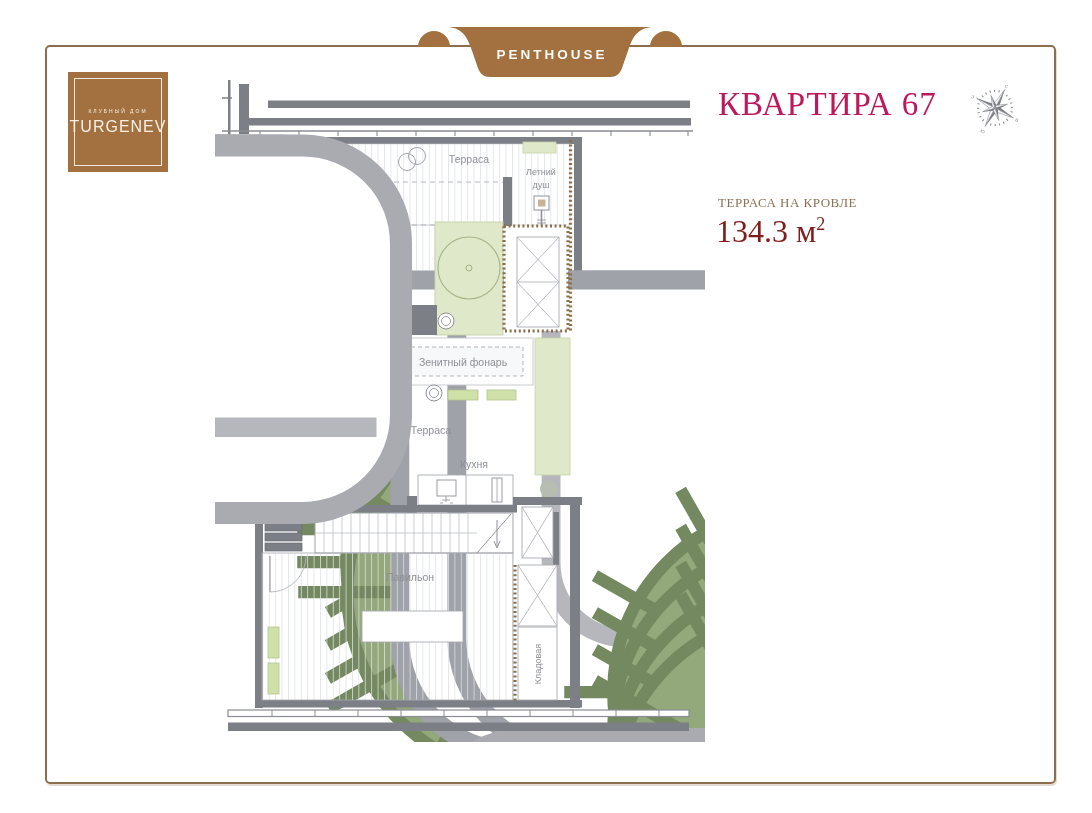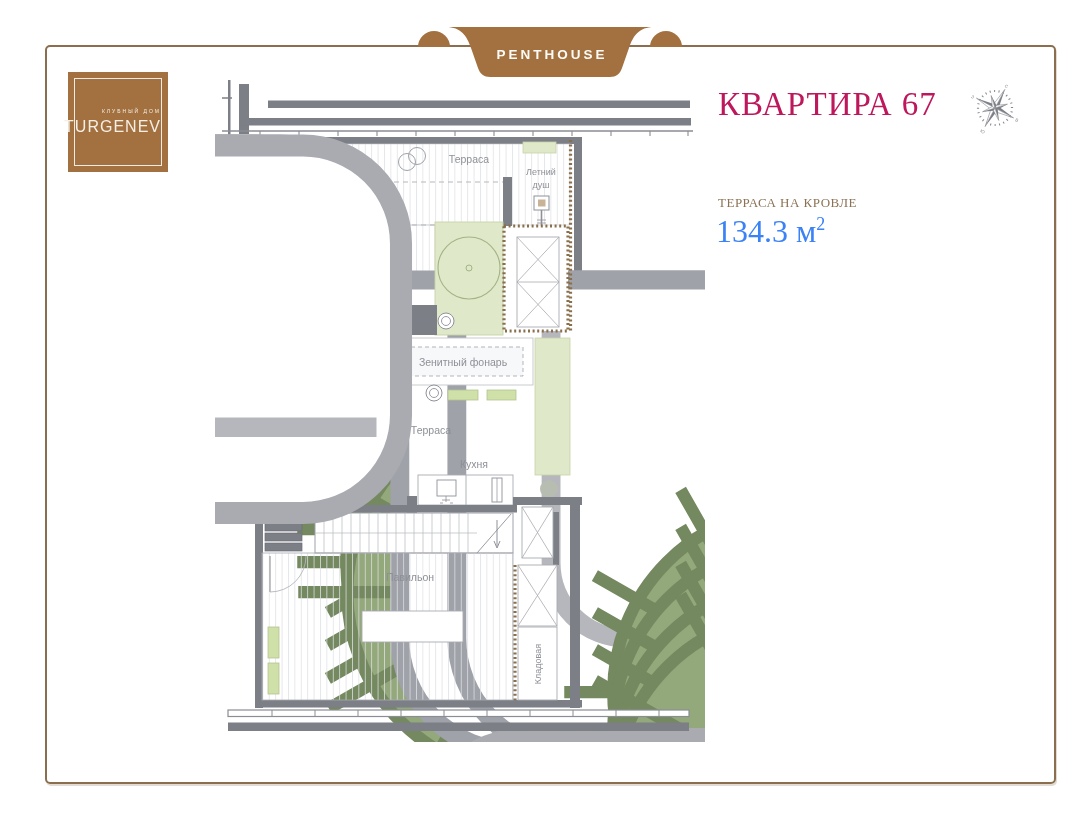--- a/index.html
+++ b/index.html
@@ -3,34 +3,34 @@
 <meta charset="utf-8">
 <style>
   html,body{margin:0;padding:0;background:#ffffff;}
   .stage{position:relative;width:1092px;height:813px;background:#ffffff;overflow:hidden;
          font-family:"Liberation Sans",sans-serif;}
   .card{position:absolute;left:45px;top:45px;width:1007px;height:735px;
         border:2px solid #8a6e4e;border-radius:5px;box-shadow:1px 2px 0 rgba(138,110,78,.25);}
   
   .logo{position:absolute;left:68px;top:72px;width:100px;height:100px;background:#a3713f;}
   .logo-inner{position:absolute;inset:6px;border:1px solid rgba(255,255,255,.85);
-              display:flex;flex-direction:column;align-items:flex-end;justify-content:center;}
+              display:flex;flex-direction:column;align-items:center;justify-content:center;}
   .logo-top{color:#f6efe6;font-size:5px;letter-spacing:2px;margin-bottom:4px;white-space:nowrap;}
   .logo-name{color:#f6efe6;font-size:16px;letter-spacing:1px;white-space:nowrap;}
   
   .ribbon{position:absolute;left:416px;top:26px;width:268px;height:52px;}
   .ribbon text{font-family:"Liberation Sans",sans-serif;font-size:13.5px;font-weight:bold;
                letter-spacing:3px;fill:#fdfbf7;}
   
   .title{position:absolute;left:718px;top:86px;font-family:"Liberation Serif",serif;
          font-size:33px;color:#be185d;letter-spacing:1px;}
   .subtitle{position:absolute;left:718px;top:195px;font-family:"Liberation Serif",serif;
             font-size:13px;color:#8b7254;letter-spacing:.5px;}
   .area{position:absolute;left:716px;top:213px;font-family:"Liberation Serif",serif;
-        font-size:32px;color:#3b82f6;}
+        font-size:32px;color:#7f1d1d;}
   .area sup{font-size:18px;}
   .compass{position:absolute;left:965px;top:78px;width:60px;height:60px;}
   .compass text{font-family:"Liberation Sans",sans-serif;font-size:4.5px;fill:#85878f;}
   
   .plan{position:absolute;left:215px;top:72px;width:490px;height:670px;}
   .plan text{font-family:"Liberation Sans",sans-serif;fill:#8e9097;}
   .lbl10{font-size:10.5px;} .lbl9{font-size:9px;}
 </style>
 </head>
 <body>

